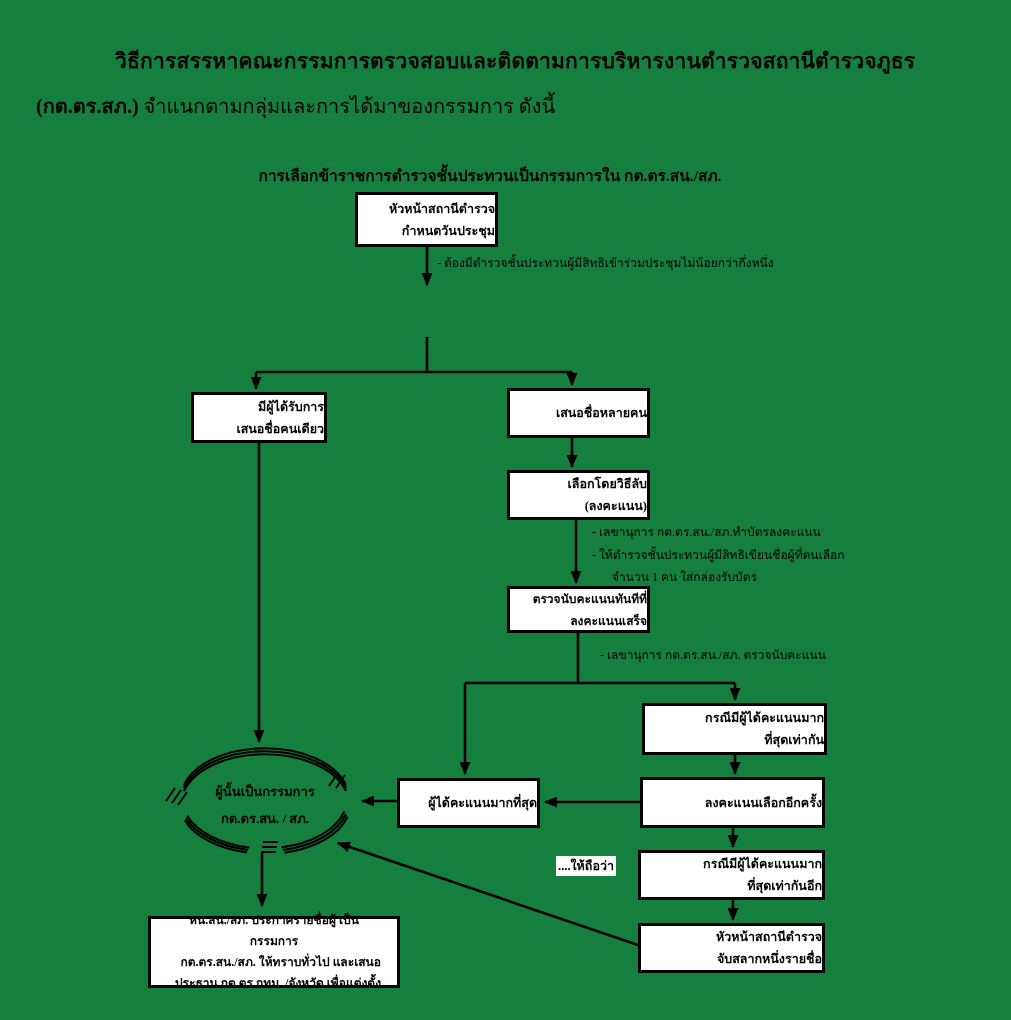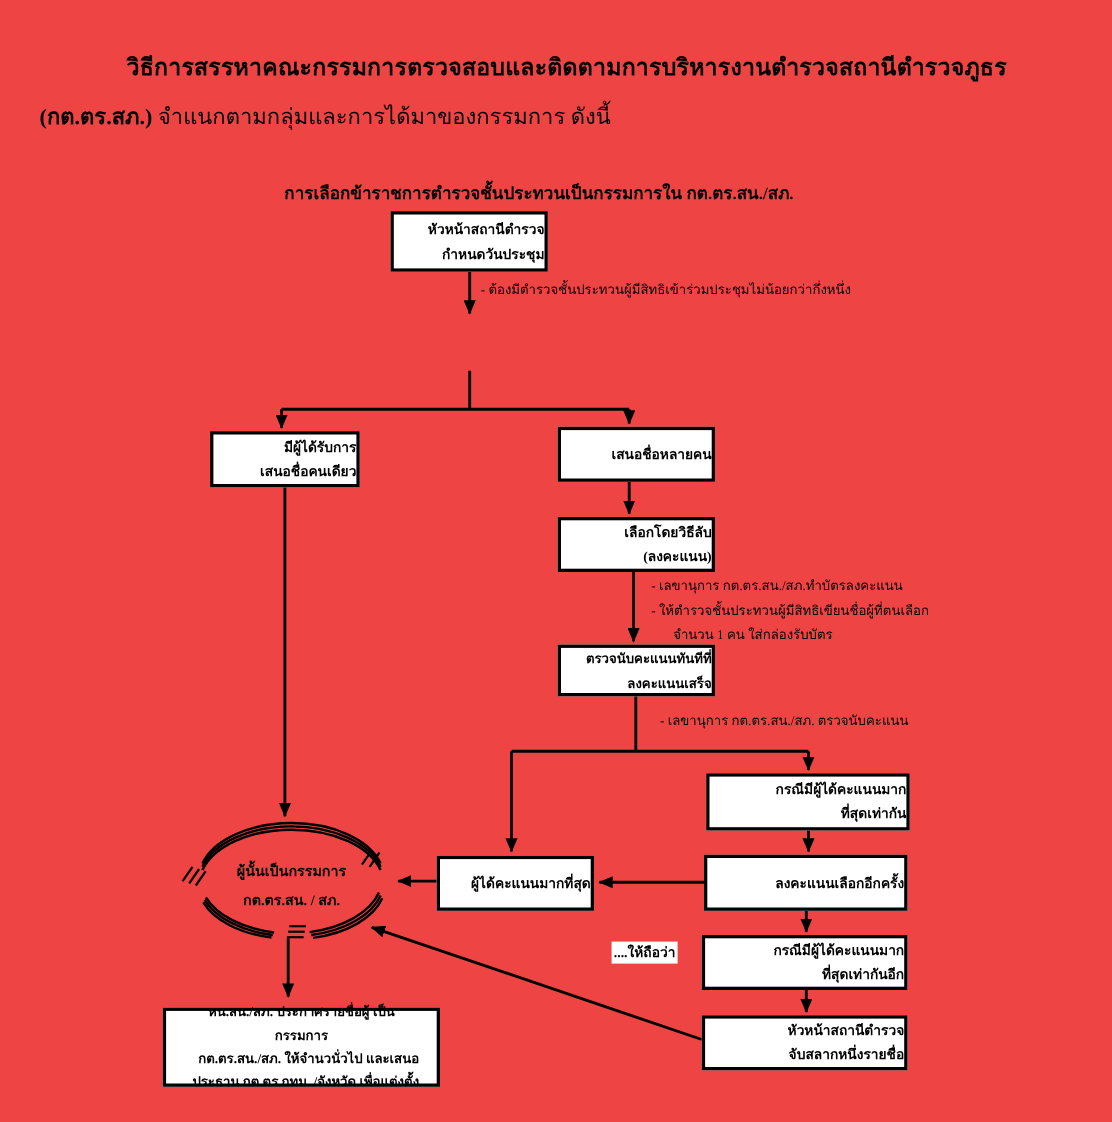--- a/index.html
+++ b/index.html
@@ -1,17 +1,17 @@
 <!DOCTYPE html>
 <html><head>
 <meta charset="utf-8">
 <style>
   html,body{margin:0;padding:0;background:#ffffff;}
   #page{
-    position:relative;width:1011px;height:1020px;background:#ef4444;
+    position:relative;width:1011px;height:1020px;background:#15803d;
     font-family:"Liberation Serif", serif;color:#000;overflow:hidden;
   }
   .abs{position:absolute;}
   .hdr1{left:115px;top:44px;font-size:21px;font-weight:bold;white-space:nowrap;letter-spacing:.2px;}
   .hdr2{left:36px;top:90px;font-size:20px;white-space:nowrap;}
   .hdr2 .b{font-weight:bold;}
   .charttitle{left:180px;top:163px;width:620px;text-align:center;font-size:15.5px;font-weight:bold;white-space:nowrap;}
   .fbox{
     position:absolute;box-sizing:border-box;border:3px solid #000;background:#fff;
     display:flex;flex-direction:column;justify-content:center;align-items:flex-end;
@@ -136,21 +136,21 @@
     <div>ที่สุดเท่ากันอีก</div>
   </div>
 
   <div class="fbox" style="left:638px;top:923px;width:187px;height:50px">
     <div>หัวหน้าสถานีตำรวจ</div>
     <div>จับสลากหนึ่งรายชื่อ</div>
   </div>
 
   <div class="fbox big" style="left:148px;top:916px;width:252px;height:72px">
     <div>หน.สน./สภ. ประกาศรายชื่อผู้ เป็นกรรมการ</div>
-    <div>กต.ตร.สน./สภ. ให้จำนวนั่วไป และเสนอ</div>
+    <div>กต.ตร.สน./สภ. ให้ทราบทั่วไป และเสนอ</div>
     <div>ประธาน  กต.ตร.กทม. /จังหวัด เพื่อแต่งตั้ง</div>
   </div>
 
   <div class="elliptext">
     <div>ผู้นั้นเป็นกรรมการ</div>
     <div>กต.ตร.สน. / สภ.</div>
   </div>
 
   <div class="ann" style="left:437px;top:252px">- ต้องมีตำรวจชั้นประทวนผู้มีสิทธิเข้าร่วมประชุมไม่น้อยกว่ากึ่งหนึ่ง</div>
 

